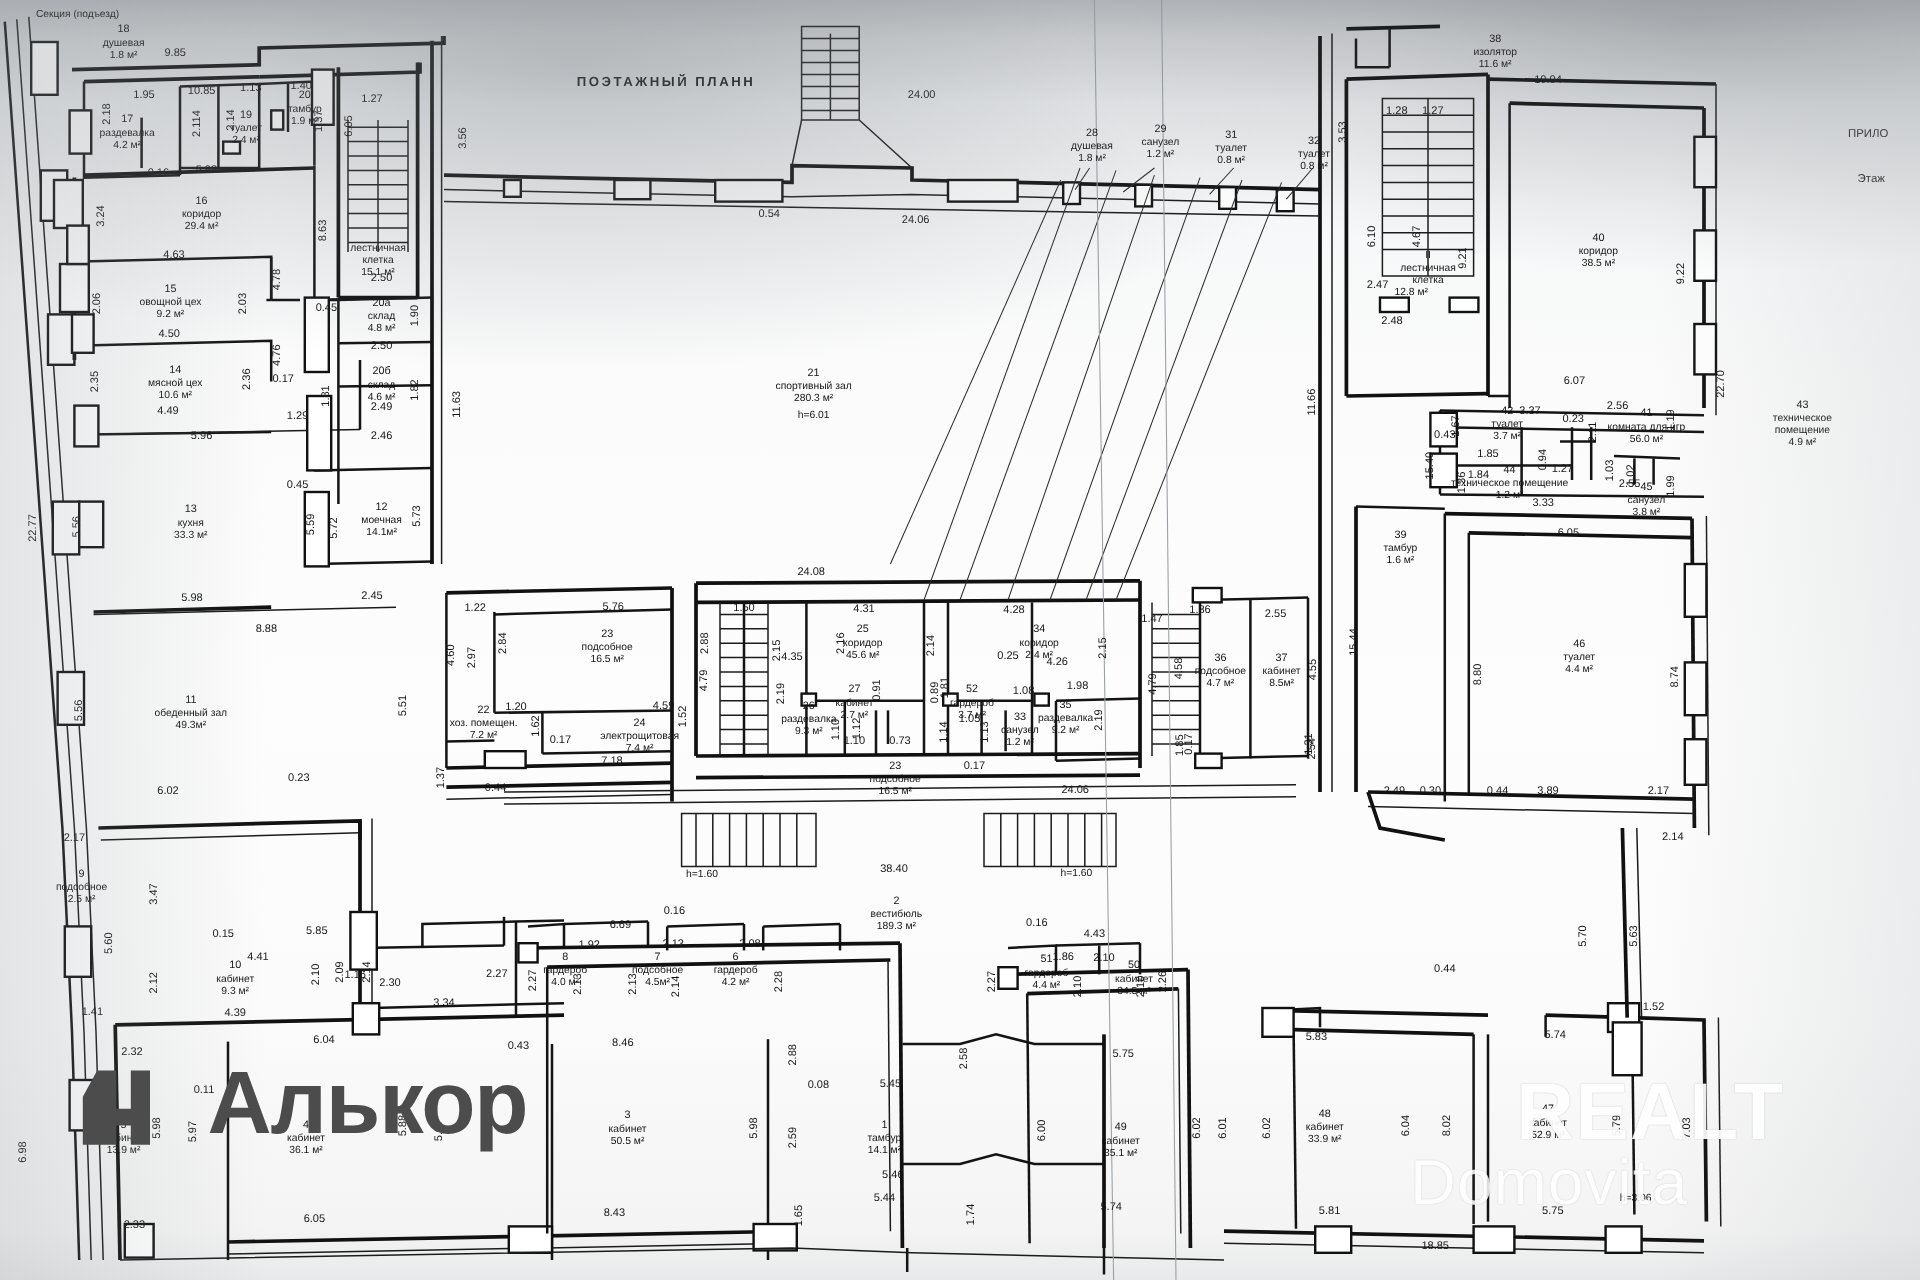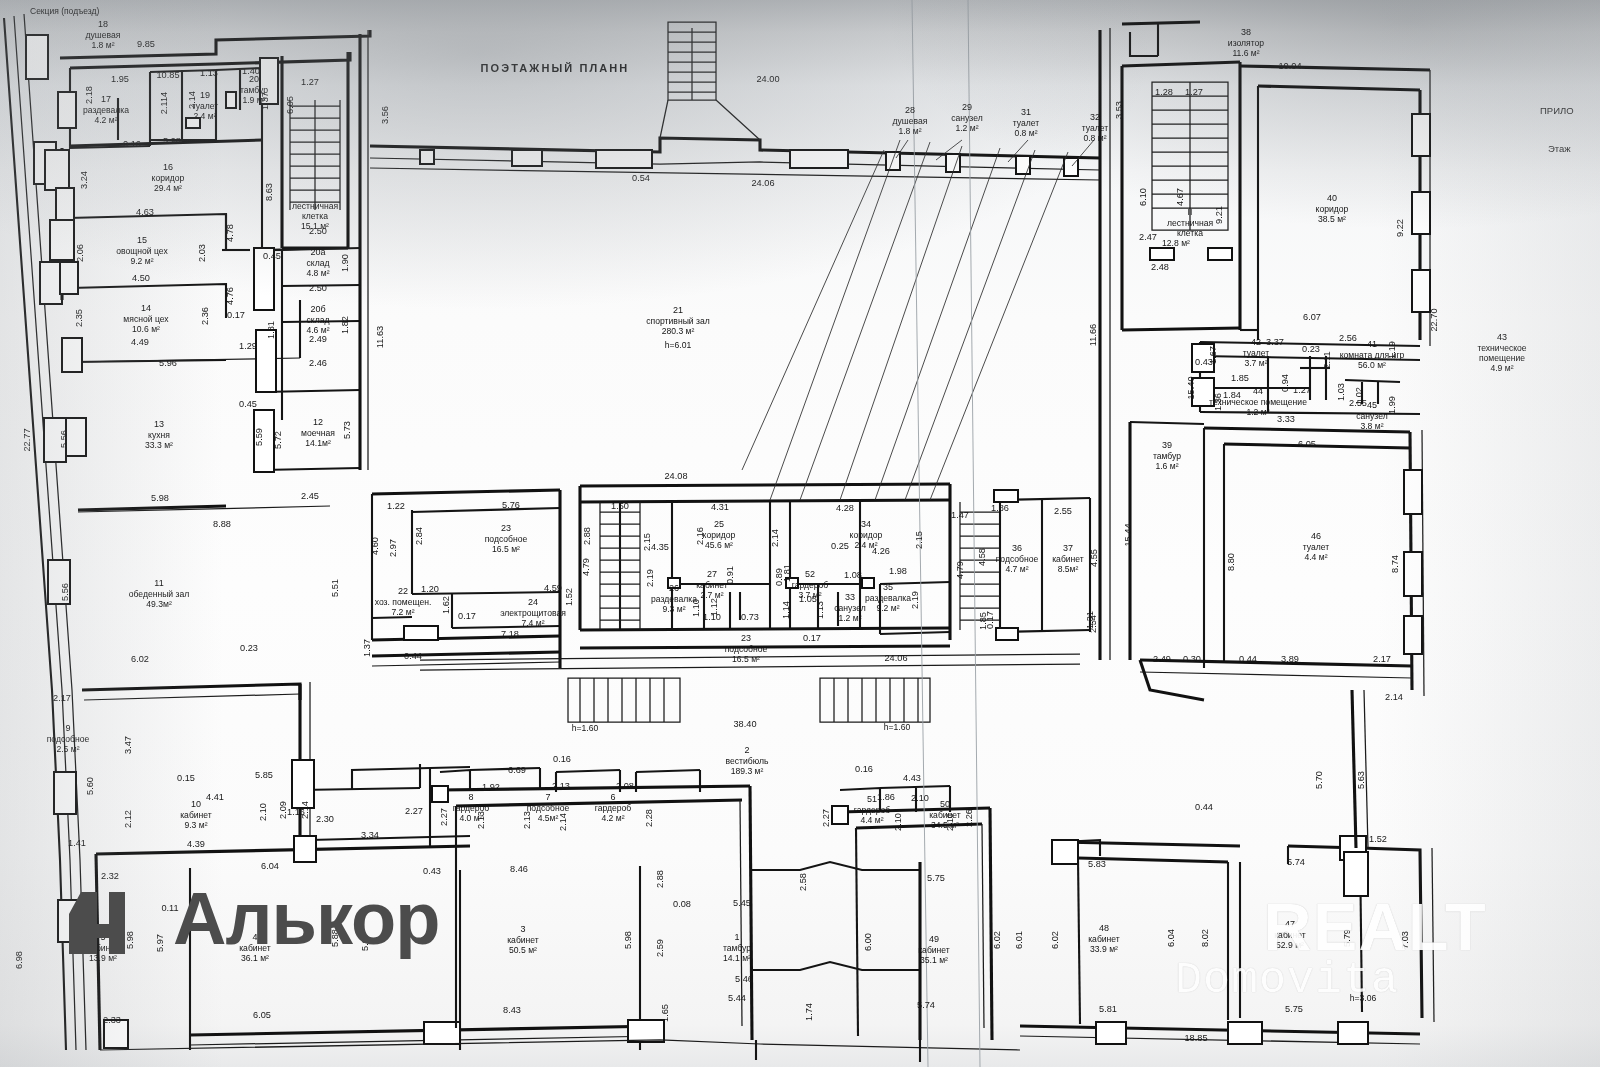--- a/index.html
+++ b/index.html
@@ -30,22 +30,22 @@
   .ttl{font-size:11px;letter-spacing:2.1px;text-anchor:middle;font-weight:bold;}
   .small{font-size:8px;text-anchor:middle;}
   .edge{font-size:9.5px;text-anchor:start;fill:#2b2b2b;}
   
   #alkor{position:absolute;left:63px;top:880px;display:flex;align-items:center;gap:24px;}
   #alkor .mark{width:86px;height:78px;}
   #alkor .word{font-size:74px;font-weight:bold;color:#4c4c4c;letter-spacing:-1px;line-height:1;}
   #realt{position:absolute;left:1175px;top:895px;width:400px;text-align:left;}
   #realt .r1{font-size:67px;font-weight:bold;color:#ffffff;letter-spacing:1px;line-height:.95;
              text-shadow:0 0 1px rgba(120,120,120,.55);opacity:.92;text-align:center;}
-  #realt .r2{font-size:45px;color:#ffffff;letter-spacing:1px;margin-top:-4px;opacity:.85;
-             text-shadow:0 0 1px rgba(120,120,120,.5);font-family:Liberation Mono, monospace;}
+  #realt .r2{font-size:53px;color:#ffffff;letter-spacing:1px;margin-top:-4px;opacity:.85;
+             text-shadow:0 0 1px rgba(120,120,120,.5);}
 </style>
 </head>
 <body>
 
 <div id="stage">
 
   <svg id="plan" viewBox="0 0 1600 1067">
 
     <text class="ttl" id="t-title" x="555" y="72">ПОЭТАЖНЫЙ ПЛАНН</text>
     <text class="small" style="text-anchor:start;font-size:8.5px" x="30" y="14">Секция (подъезд)</text>

